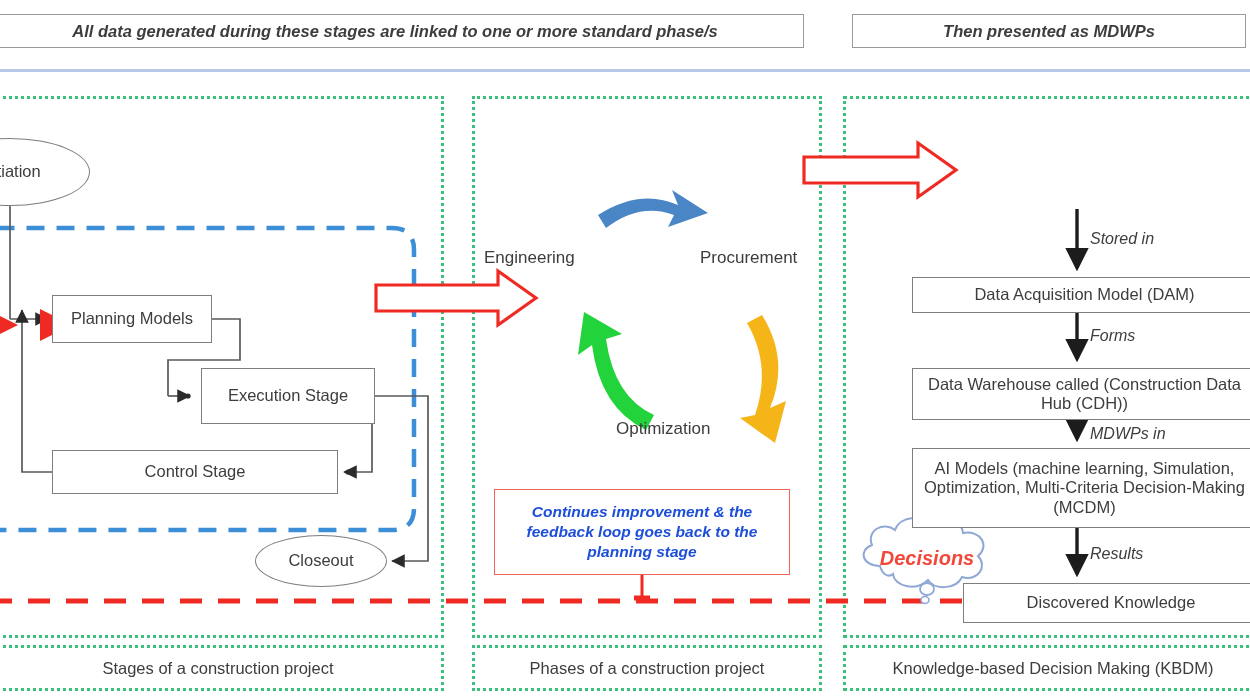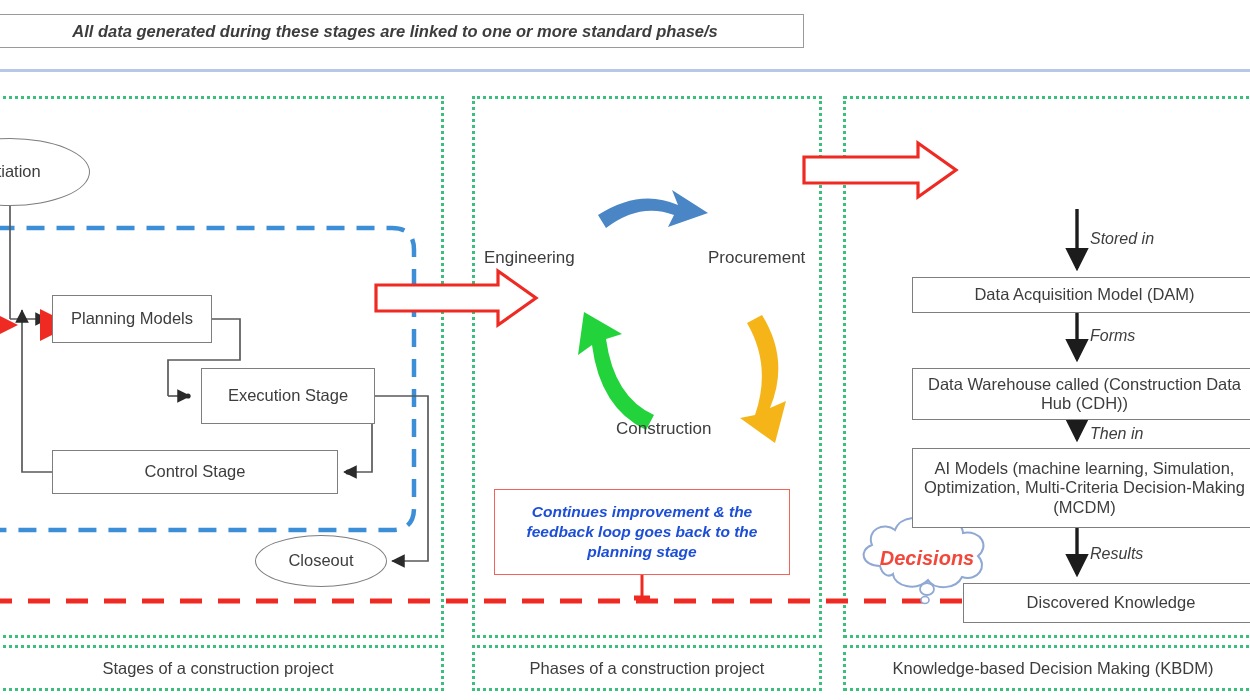--- a/index.html
+++ b/index.html
@@ -42,21 +42,21 @@
 
   .ellipse{position:absolute;border:1.6px solid #7e7e7e;border-radius:50%;background:#fff;
            display:flex;align-items:center;justify-content:center;text-align:center;
            font-size:16.5px;color:#3d3d3d;line-height:1.18;box-sizing:border-box;padding:2px 8px;}
   #ell-initiation{left:-70px;top:138px;width:160px;height:68px;}
   #ell-closeout{left:255px;top:535px;width:132px;height:52px;}
 
   
   .cyc-label{position:absolute;font-size:17px;color:#3d3d3d;white-space:nowrap;}
   #cyc-engineering{left:484px;top:248px;}
-  #cyc-procurement{left:700px;top:248px;margin-left:8px;}
+  #cyc-procurement{left:700px;top:248px;}
   #cyc-construction{left:616px;top:419px;}
 
   
   #feedback-note{position:absolute;left:494px;top:489px;width:296px;height:86px;
        border:1.6px solid #f2645a;background:#fff;box-sizing:border-box;
        display:flex;align-items:center;justify-content:center;text-align:center;
        color:#1d4ed8;font-style:italic;font-weight:bold;font-size:15.5px;line-height:1.28;
        padding:2px 8px;}
 
   
@@ -74,20 +74,21 @@
 
   #decisions-text{position:absolute;left:872px;top:547px;width:110px;text-align:center;
         color:#f2483c;font-style:italic;font-weight:bold;font-size:20px;}
 </style>
 </head>
 <body>
 
 <div class="canvas">
 
   <div class="hdr-box" id="hdr-1">All data generated during these stages are linked to one or more standard phase/s</div>
+  <div class="hdr-box" id="hdr-2">Then presented as MDWPs</div>
   <div class="blue-rule"></div>
 
   <div class="gpanel" id="panel-1"></div>
   <div class="gpanel" id="panel-2"></div>
   <div class="gpanel" id="panel-3"></div>
 
   <svg class="layer" viewBox="0 0 1250 700">
     <defs>
       <marker id="blk" markerWidth="9" markerHeight="9" refX="7.5" refY="4" orient="auto">
         <path d="M0,0 L8,4 L0,8 z" fill="#2b2b2b"></path>
@@ -179,31 +180,31 @@
   </svg>
 
   <div class="ellipse" id="ell-initiation">Initiation</div>
   <div class="pbox" id="box-planning">Planning Models</div>
   <div class="pbox" id="box-execution">Execution Stage</div>
   <div class="pbox" id="box-control">Control Stage</div>
   <div class="ellipse" id="ell-closeout">Closeout</div>
 
   <div class="cyc-label" id="cyc-engineering">Engineering</div>
   <div class="cyc-label" id="cyc-procurement">Procurement</div>
-  <div class="cyc-label" id="cyc-construction">Construction</div>
+  <div class="cyc-label" id="cyc-construction">Optimization</div>
   <div id="feedback-note">Continues improvement &amp; the feedback loop goes back to the planning stage</div>
 
   <div class="pbox" id="box-dam">Data Acquisition Model (DAM)</div>
   <div class="pbox" id="box-dwh">Data Warehouse called (Construction Data Hub (CDH))</div>
   <div class="pbox" id="box-ai">AI Models (machine learning, Simulation, Optimization, Multi-Criteria Decision-Making (MCDM)</div>
   <div class="pbox" id="box-dk">Discovered Knowledge</div>
   <div id="decisions-text">Decisions</div>
 
   <div class="arrow-caption" id="cap-stored">Stored in</div>
   <div class="arrow-caption" id="cap-forms">Forms</div>
-  <div class="arrow-caption" id="cap-used">Then in</div>
+  <div class="arrow-caption" id="cap-used">MDWPs in</div>
   <div class="arrow-caption" id="cap-results">Results</div>
 
   <div class="glabel" id="label-1">Stages of a construction project</div>
   <div class="glabel" id="label-2">Phases of a construction project</div>
   <div class="glabel" id="label-3">Knowledge-based Decision Making (KBDM)</div>
 
 </div>
 
 </body></html>

